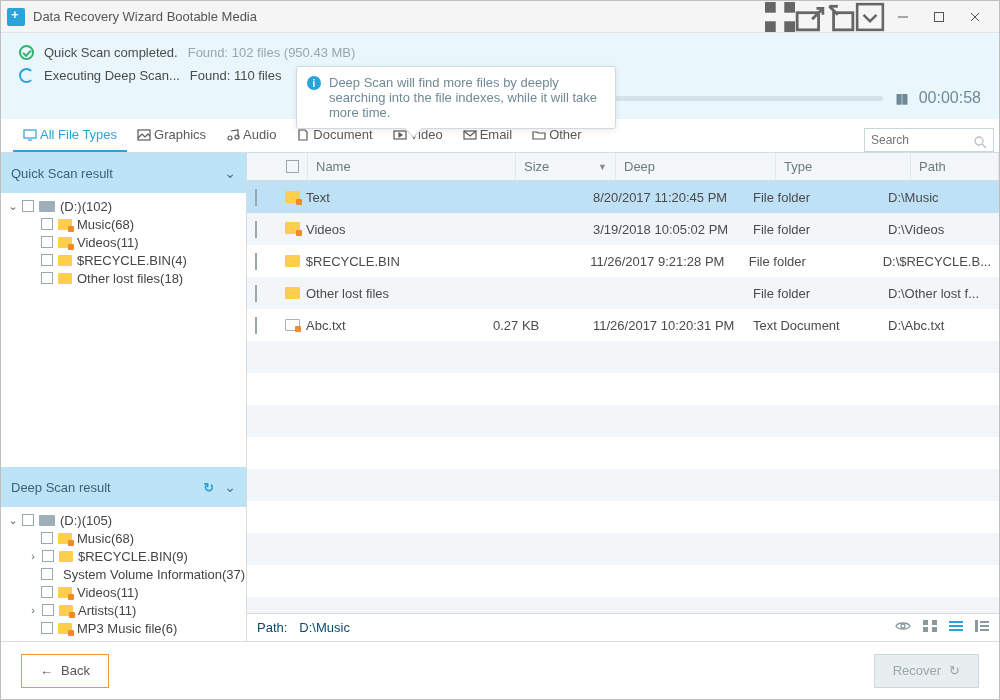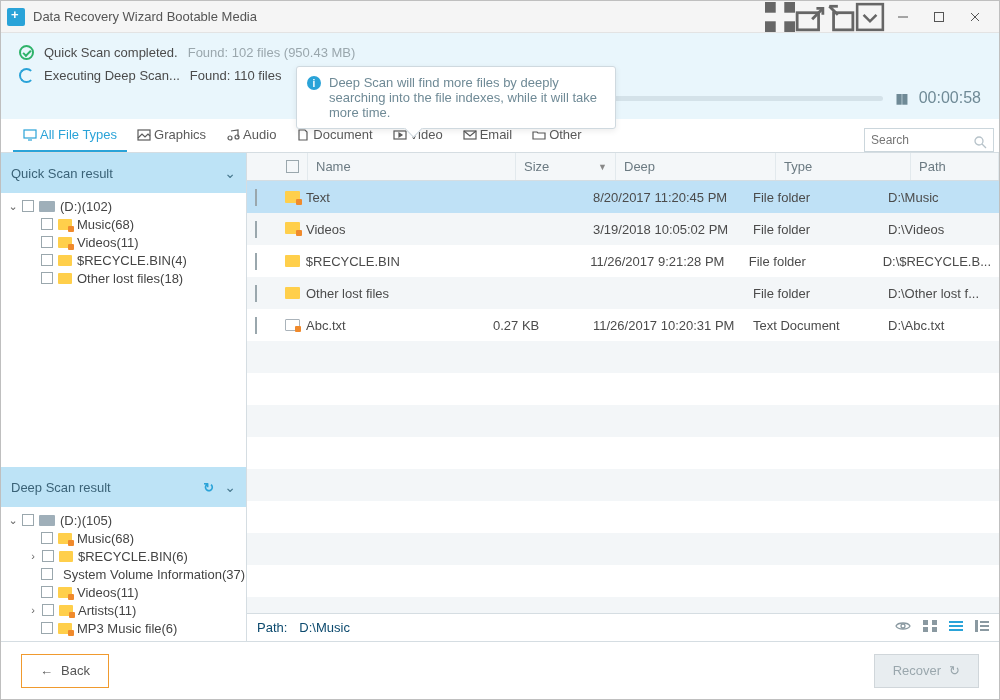--- a/index.html
+++ b/index.html
@@ -287,21 +287,21 @@
       </div>
       <div class="tree-item" style="padding-left:40px">
           <span class="cb"></span>
           <span class="folder-ico flagged"></span>
           <span>Music(68)</span>
         </div>
       <div class="tree-item" style="padding-left:26px">
           <span class="tree-toggle">›</span>
           <span class="cb"></span>
           <span class="folder-ico"></span>
-          <span>$RECYCLE.BIN(6)</span>
+          <span>$RECYCLE.BIN(9)</span>
         </div>
       <div class="tree-item" style="padding-left:40px">
           <span class="cb"></span>
           <span class="folder-ico"></span>
           <span>System Volume Information(37)</span>
         </div>
       <div class="tree-item" style="padding-left:40px">
           <span class="cb"></span>
           <span class="folder-ico flagged"></span>
           <span>Videos(11)</span>

